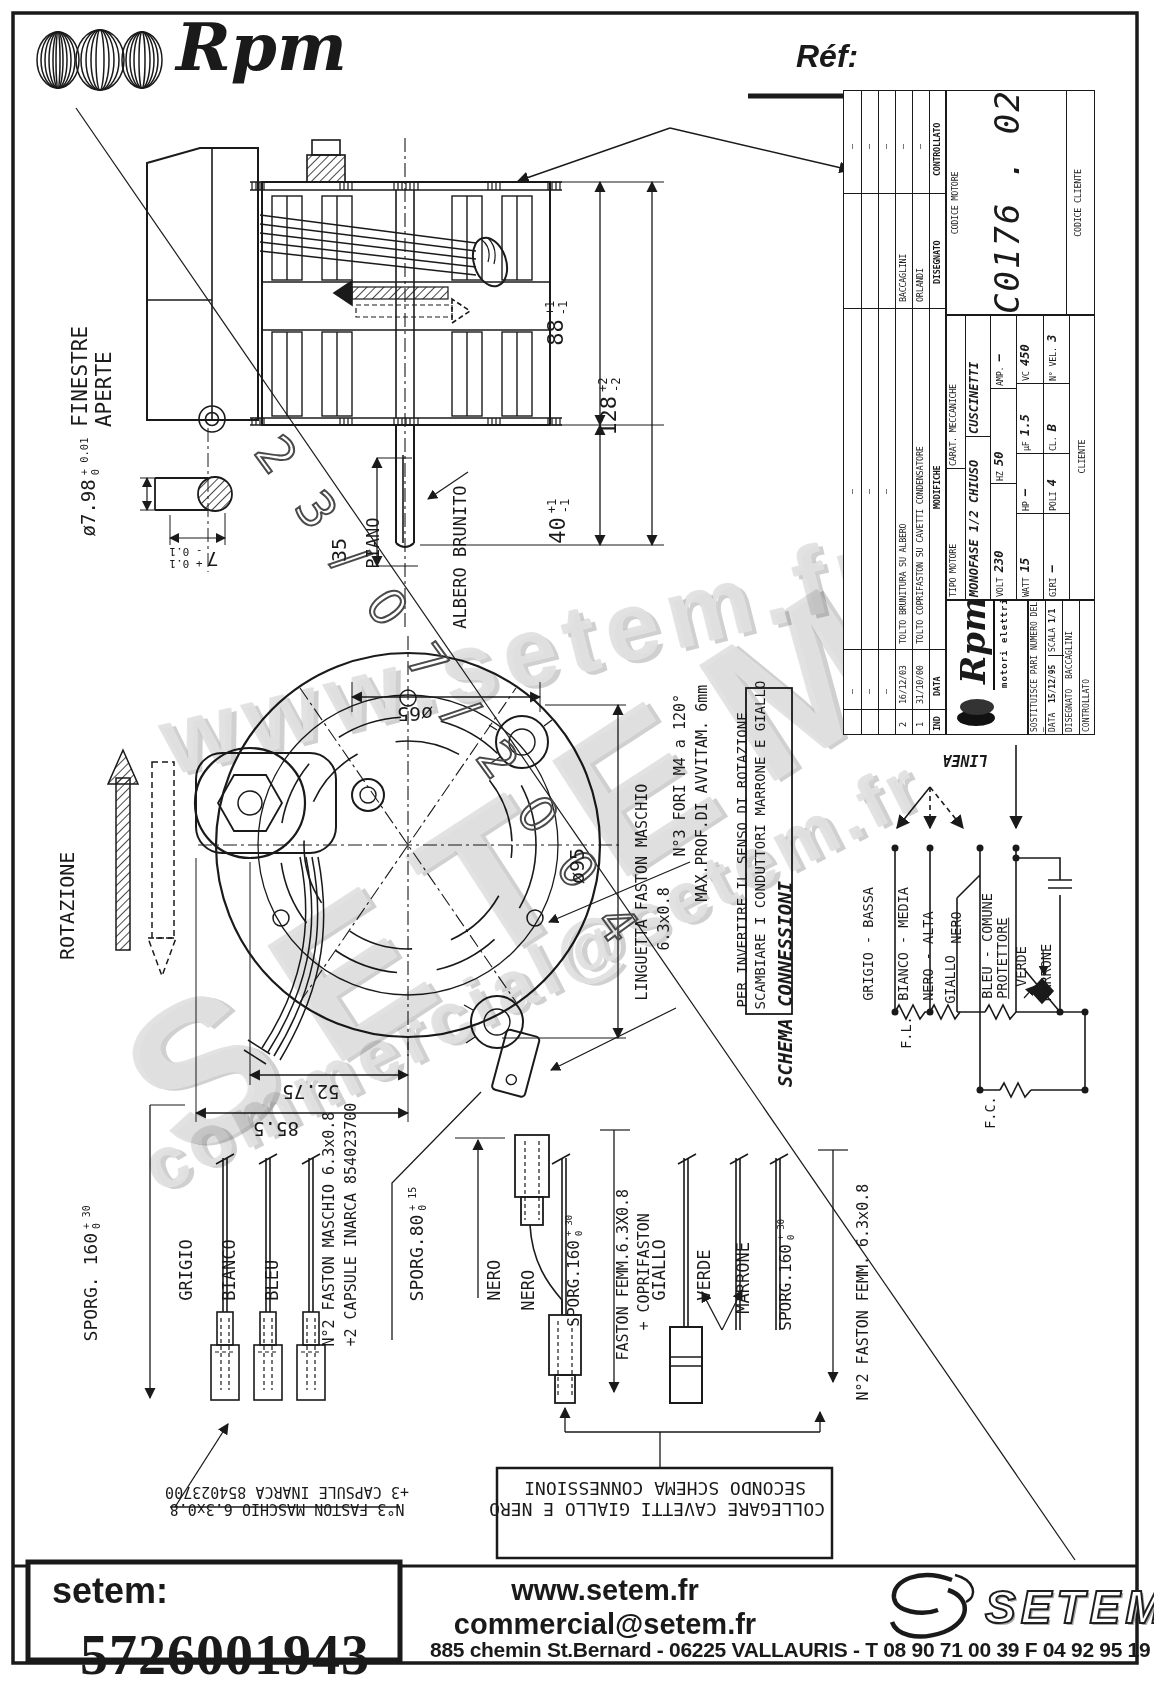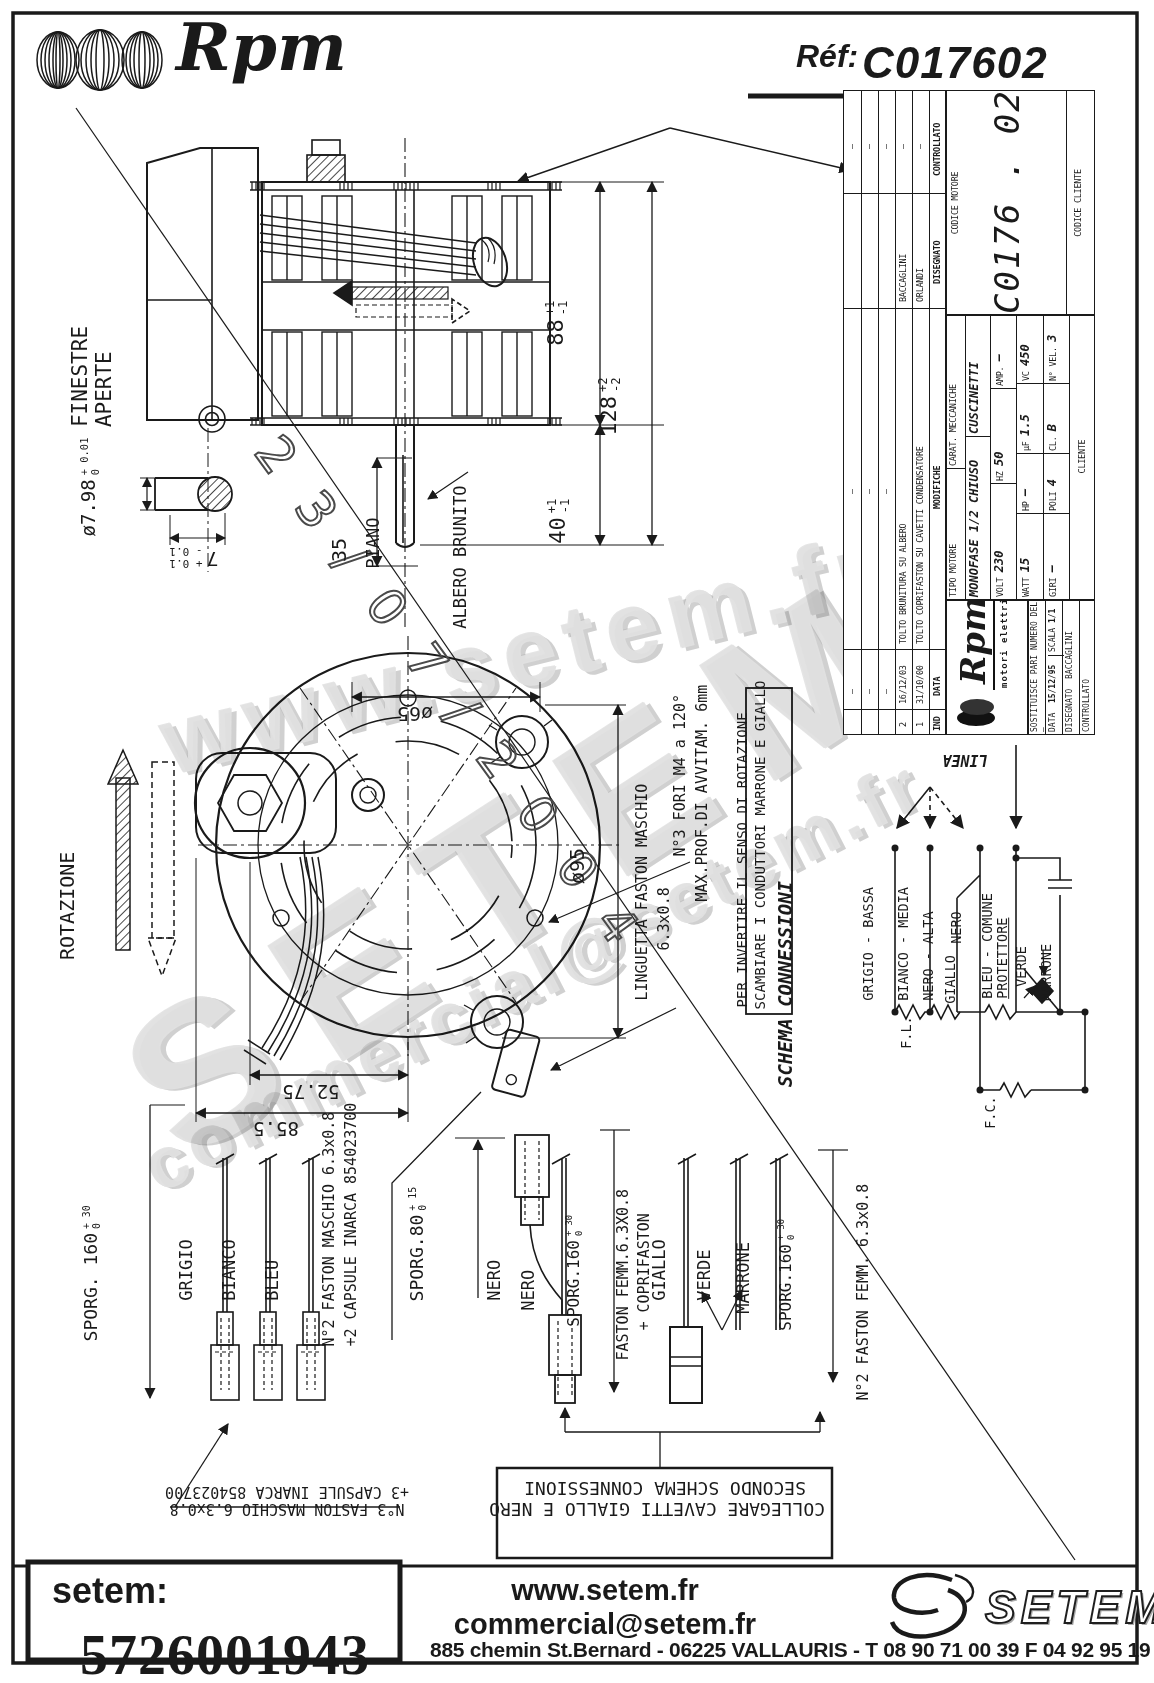--- a/index.html
+++ b/index.html
@@ -296,21 +296,20 @@
   </svg>
 
   <div class="wm" style="left:150px;top:690px;font-size:96px;letter-spacing:10px;transform:rotate(-14deg);transform-origin:0 0;">www.setem.fr</div>
   <div class="wm" style="left:85px;top:1010px;font-size:200px;letter-spacing:42px;transform:rotate(-33deg);transform-origin:0 0;">SETEM</div>
   <div class="wm" style="left:130px;top:1135px;font-size:72px;letter-spacing:6px;transform:rotate(-27deg);transform-origin:0 0;">commercial@setem.fr</div>
 
   <div class="stamp" style="left:290px;top:425px;font-size:50px;letter-spacing:36px;transform:rotate(54deg);transform-origin:0 0;">23/07/2004</div>
 
   <div class="lbl" style="left:176px;top:8px;font-family:'DejaVu Serif',serif;font-style:italic;font-weight:bold;font-size:66px;">Rpm</div>
   <div class="lbl" style="left:752px;top:38px;font-family:'Liberation Sans',sans-serif;font-style:italic;font-weight:bold;font-size:32px;margin-left:44px;">Réf:</div>
-  <div class="lbl" style="left:862px;top:38px;font-family:'Liberation Sans',sans-serif;font-style:italic;font-weight:bold;font-size:44px;letter-spacing:1px;">C017602</div>
 
   <div class="vl" style="left:92px;top:404px;font-size:21px;">FINESTRE</div>
   <div class="vl" style="left:116px;top:404px;font-size:21px;">APERTE</div>
   <div class="vl" style="left:470px;top:610px;font-size:17px;">ALBERO BRUNITO</div>
   <div class="vl" style="left:383px;top:550px;font-size:17px;">PIANO</div>
   <div class="vl" style="left:350px;top:540px;font-size:20px;">35</div>
   <div class="vl" style="left:570px;top:320px;font-size:22px;">
     <span>88</span><span class="st">
         <span>+1</span>
         <span>-1</span>

